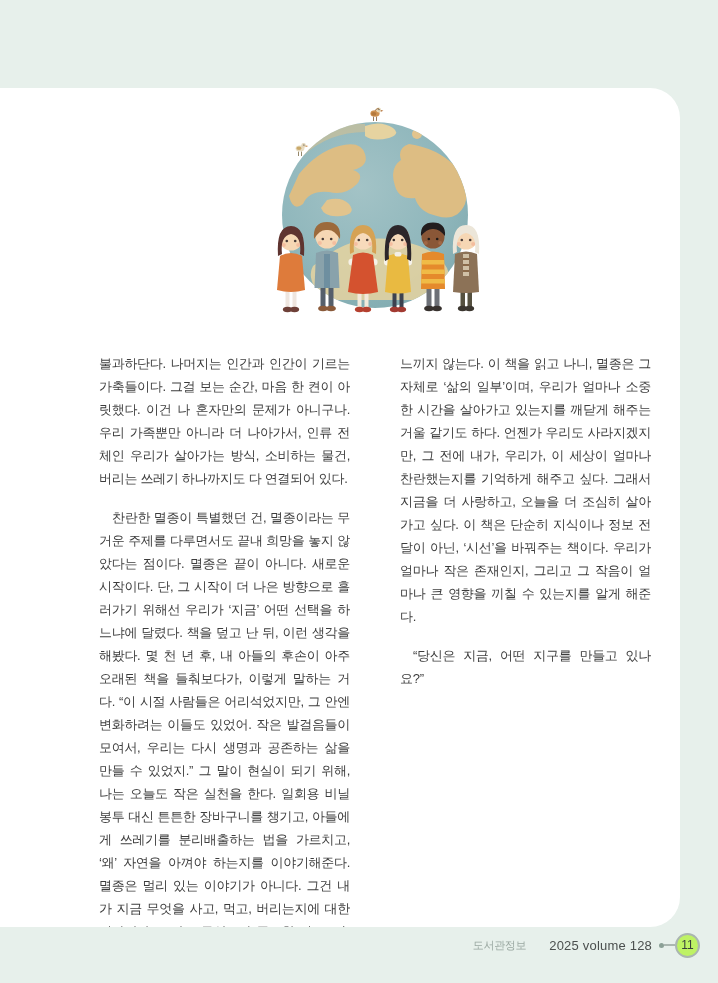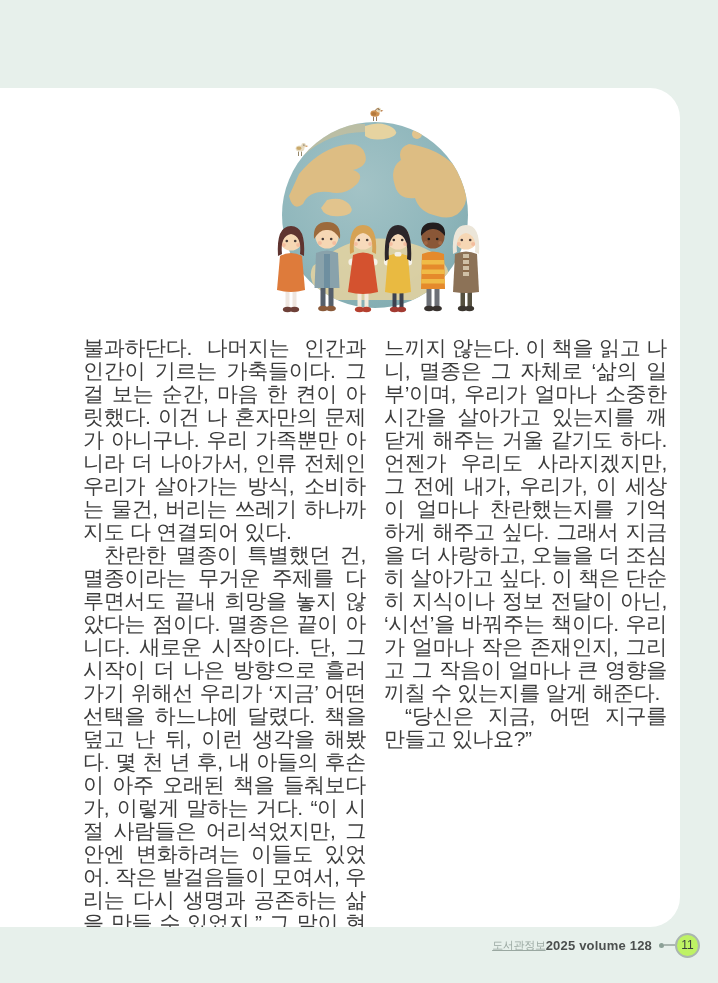--- a/index.html
+++ b/index.html
@@ -35,48 +35,47 @@
   .columns {
     margin: 20px 13px 0 83px;
     display: flex;
     gap: 18px;
   }
   .col {
     flex: 1 1 0;
     min-width: 0;
   }
   .col p {
-    margin: 0;
-    font-size: 21px;
+    margin: 16px;
+    font-size: 13px;
     line-height: 23px;
     letter-spacing: -0.3px;
     color: #3c3c3c;
     text-align: justify;
     word-break: break-all;
   }
   .col p.indent { text-indent: 1em; }
   .col p.gap { margin-top: 23px; }
   .footer {
     position: absolute;
     top: 931px;
     right: 18px;
     height: 28px;
     display: flex;
     align-items: center;
   }
   .footer .mag {
     font-size: 11px;
     color: #9aa8a1;
     letter-spacing: -0.3px;
-    margin-right: 0;
-    text-decoration: underline;
+    margin-right: 23px;
   }
   .footer .issue {
     font-size: 13px;
-    font-weight: bold;
+    font-weight: normal;
     color: #4b4f4e;
     letter-spacing: 0.2px;
     margin-right: 7px;
   }
   .footer .dot {
     width: 5px;
     height: 5px;
     border-radius: 50%;
     background: #8ba096;
   }

